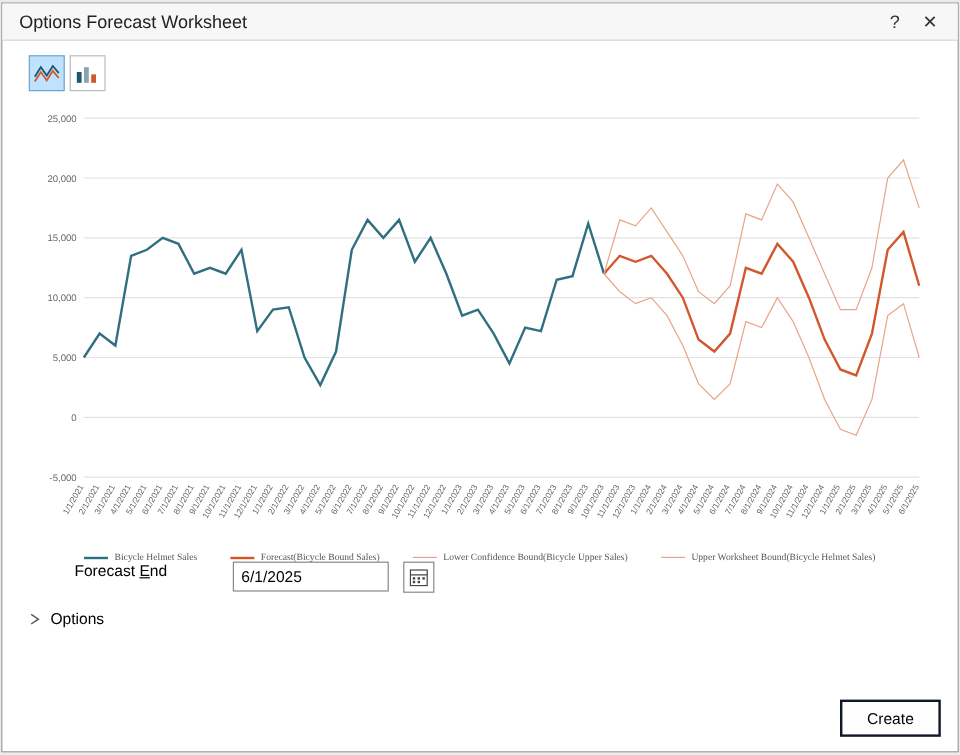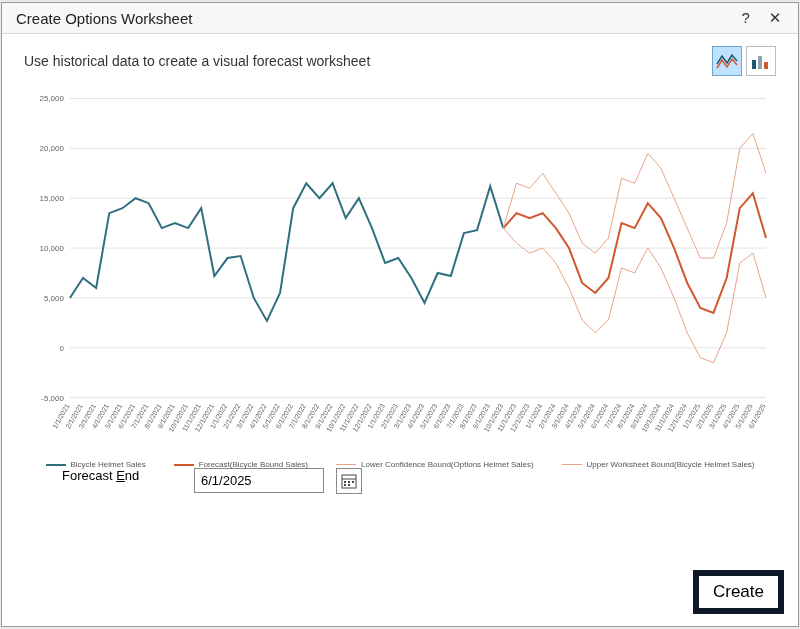--- a/index.html
+++ b/index.html
@@ -71,21 +71,21 @@
   }
   svg.chart { width:100%; height:100%; display:block; }
   .legend {
     display:flex;
     justify-content:center;
     gap:28px;
     margin-top:2px;
     font-size:8px;
     color:#555;
   }
-  .legend .item { display:flex; align-items:center; gap:5px;}
+  .legend .item { display:flex; align-items:center; gap:5px;font-family:Liberation Serif, serif;}
   .lswatch { width:20px; height:0; border-top:2px solid; }
   .form-row {
     display:flex;
     align-items:flex-start;
     margin: 10px 22px 0 60px;
     gap: 12px;
     font-size:13px;
   }
   .form-row label { width: 120px;}
   .form-row input[type=text]{
@@ -104,43 +104,42 @@
     cursor:pointer;
   }
   .spacer { flex:1; }
   .footer {
     display:flex; justify-content:flex-end; gap:10px;
     padding: 12px 14px 12px 0;
   }
   .footer button {
     min-width:84px;
     padding:6px 14px;
-    border:6px solid #0f172a;
+    border:2px solid #0f172a;
     background:#fefefe;
-    font-size:17px;
+    font-size:13px;
     cursor:pointer;
   }
   .grid text { font-size:8px; fill:#666;}
   .grid line { stroke:#e2e2e2; stroke-width:1;}
   .xlabel text { font-size:7px; fill:#666;}
 </style>
 </head>
 <body>
 
 <div class="dialog">
   <div class="titlebar">
-    <span class="title">Create Options Worksheet</span>
+    <span class="title">Options Forecast Worksheet</span>
     <div class="btns">
       <span>?</span>
       <span>✕</span>
     </div>
   </div>
 
   <div class="subheader">
-    <div class="subtitle">Use historical data to create a visual forecast worksheet</div>
     <div class="chart-type-btns">
       <div class="cbtn selected">
         <svg width="22" height="18">
           <polyline points="1,12 6,4 11,11 16,3 21,9" stroke="#1d5870" stroke-width="1.5" fill="none"></polyline>
           <polyline points="1,16 6,8 11,15 16,7 21,13" stroke="#d1572c" stroke-width="1.5" fill="none"></polyline>
         </svg>
       </div>
       <div class="cbtn">
         <svg width="22" height="18">
           <rect x="2" y="8" width="4" height="9" fill="#1d5870"></rect>
@@ -236,21 +235,21 @@
       <div class="item">
         <span class="lswatch" style="border-color:#2f6f80"></span>
         <span>Bicycle Helmet Sales</span>
       </div>
       <div class="item">
         <span class="lswatch" style="border-color:#d1572c"></span>
         <span>Forecast(Bicycle Bound Sales)</span>
       </div>
       <div class="item">
         <span class="lswatch" style="border-color:#e7a487;border-top-width:1px"></span>
-        <span>Lower Confidence Bound(Options Helmet Sales)</span>
+        <span>Lower Confidence Bound(Bicycle Upper Sales)</span>
       </div>
       <div class="item">
         <span class="lswatch" style="border-color:#e7a487;border-top-width:1px"></span>
         <span>Upper Worksheet Bound(Bicycle Helmet Sales)</span>
       </div>
     </div>
   </div>
 
   <div class="form-row">
     <label><span>Forecast </span><u>E</u><span>nd</span></label>
@@ -261,19 +260,25 @@
         <line x1="1" y1="6" x2="15" y2="6" stroke="#444"></line>
         <rect x="3" y="8" width="2" height="2" fill="#444"></rect>
         <rect x="7" y="8" width="2" height="2" fill="#444"></rect>
         <rect x="11" y="8" width="2" height="2" fill="#444"></rect>
         <rect x="3" y="11" width="2" height="2" fill="#444"></rect>
         <rect x="7" y="11" width="2" height="2" fill="#444"></rect>
       </svg>
     </div>
   </div>
 
+  <div class="options-row">
+    <svg width="10" height="10">
+      <polyline points="2,1 8,5 2,9" fill="none" stroke="#555" stroke-width="1.2"></polyline>
+    </svg>
+    <span>Options</span>
+  </div>
 
   <div class="spacer"></div>
 
   <div class="footer">
     <button>Create</button>
   </div>
 </div>
 
 </body></html>

